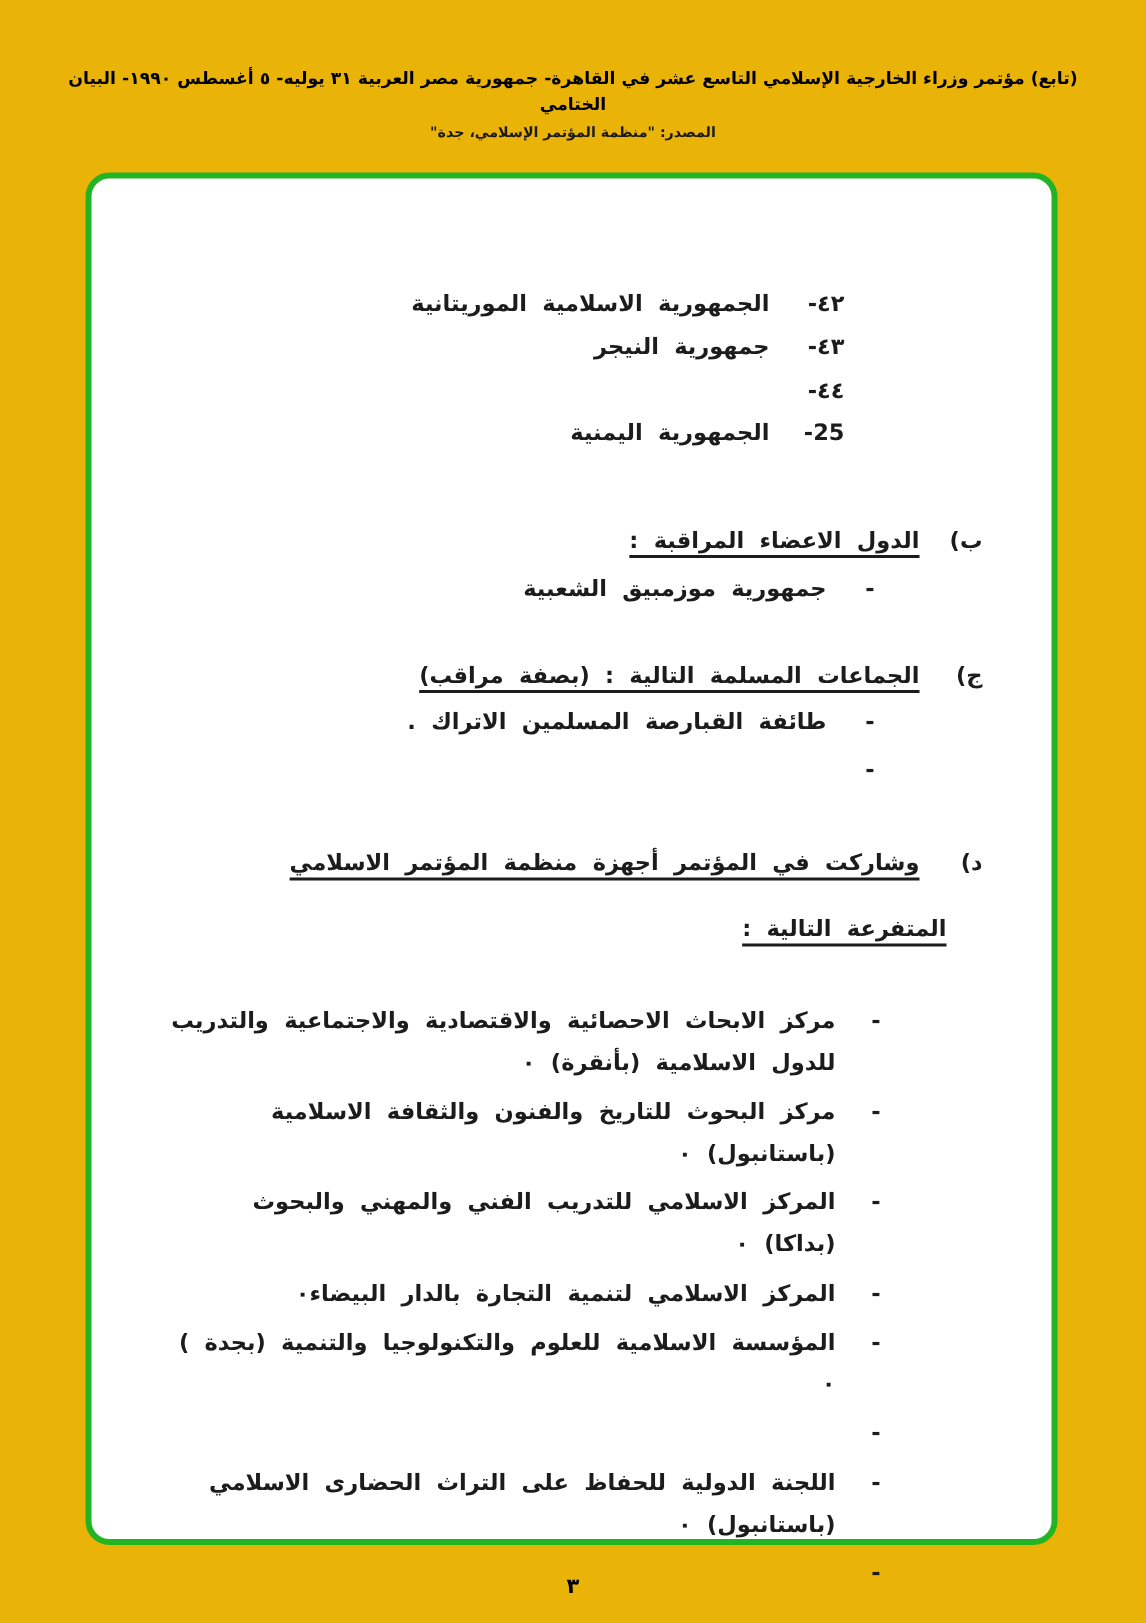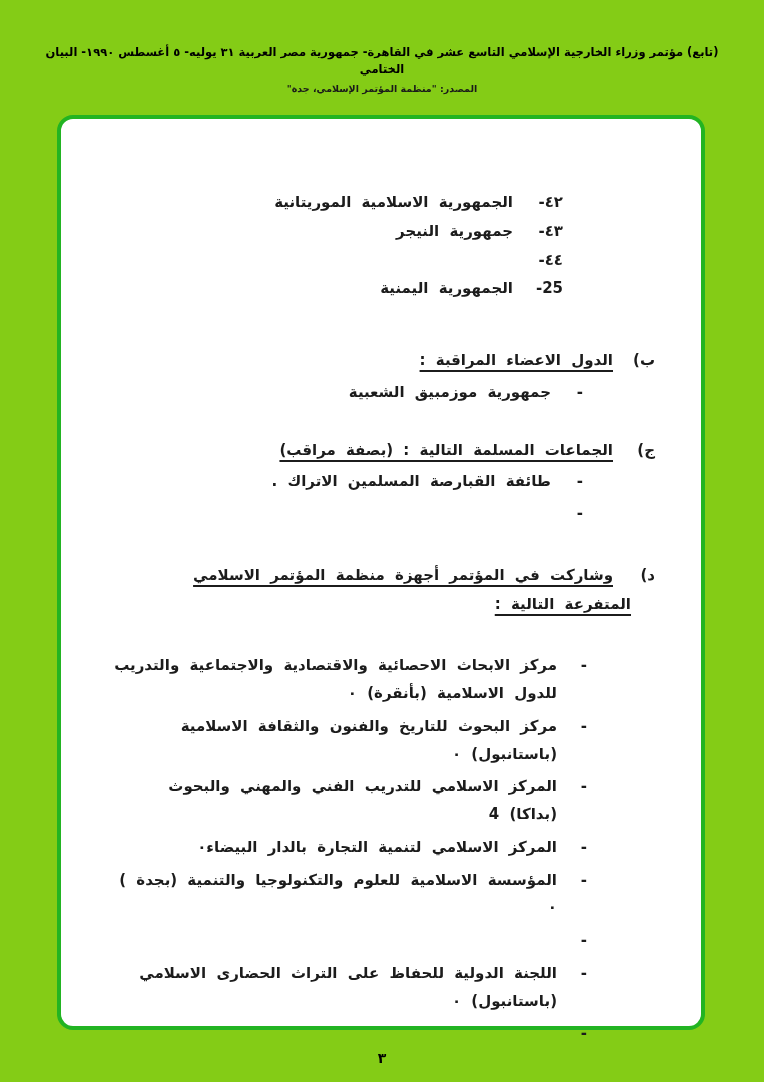--- a/index.html
+++ b/index.html
@@ -8,21 +8,21 @@
     background: #ffffff;
     width: 764px;
     height: 1082px;
     overflow: hidden;
     font-family: "DejaVu Sans", sans-serif;
   }
   .page {
     position: relative;
     width: 764px;
     height: 1082px;
-    background: #84cc16;
+    background: #eab308;
     direction: rtl;
   }
   .header {
     padding-top: 44px;
     text-align: center;
   }
   .header-title {
     font-size: 11.5px;
     font-weight: 700;
     color: #000000;
@@ -79,21 +79,21 @@
   .section-c { margin-top: 30px; }
   .section-d { margin-top: 34px; }
   .section-heading {
     text-decoration: underline;
     text-decoration-thickness: 1.5px;
     text-underline-offset: 5px;
     display: inline-block;
   }
   .heading-line2 {
     margin-right: -18px;
-    margin-top: 1px;
+    margin-top: 16px;
   }
   .dash-item {
     display: flex;
     gap: 18px;
     margin-right: 30px;
     margin-top: 4px;
   }
   .dash {
     min-width: 14px;
   }
@@ -191,21 +191,21 @@
             <div class="org-item">
               <span class="dash">-</span>
               <span>مركز الابحاث الاحصائية والاقتصادية والاجتماعية والتدريب للدول الاسلامية (بأنقرة) ٠</span>
             </div>
             <div class="org-item">
               <span class="dash">-</span>
               <span>مركز البحوث للتاريخ والفنون والثقافة الاسلامية (باستانبول) ٠</span>
             </div>
             <div class="org-item">
               <span class="dash">-</span>
-              <span>المركز الاسلامي للتدريب الفني والمهني والبحوث (بداكا) 4</span>
+              <span>المركز الاسلامي للتدريب الفني والمهني والبحوث (بداكا) ٠</span>
             </div>
             <div class="org-item">
               <span class="dash">-</span>
               <span>المركز الاسلامي لتنمية التجارة بالدار البيضاء٠</span>
             </div>
             <div class="org-item">
               <span class="dash">-</span>
               <span>المؤسسة الاسلامية للعلوم والتكنولوجيا والتنمية (بجدة ) ٠</span>
             </div>
             <div class="org-item">

